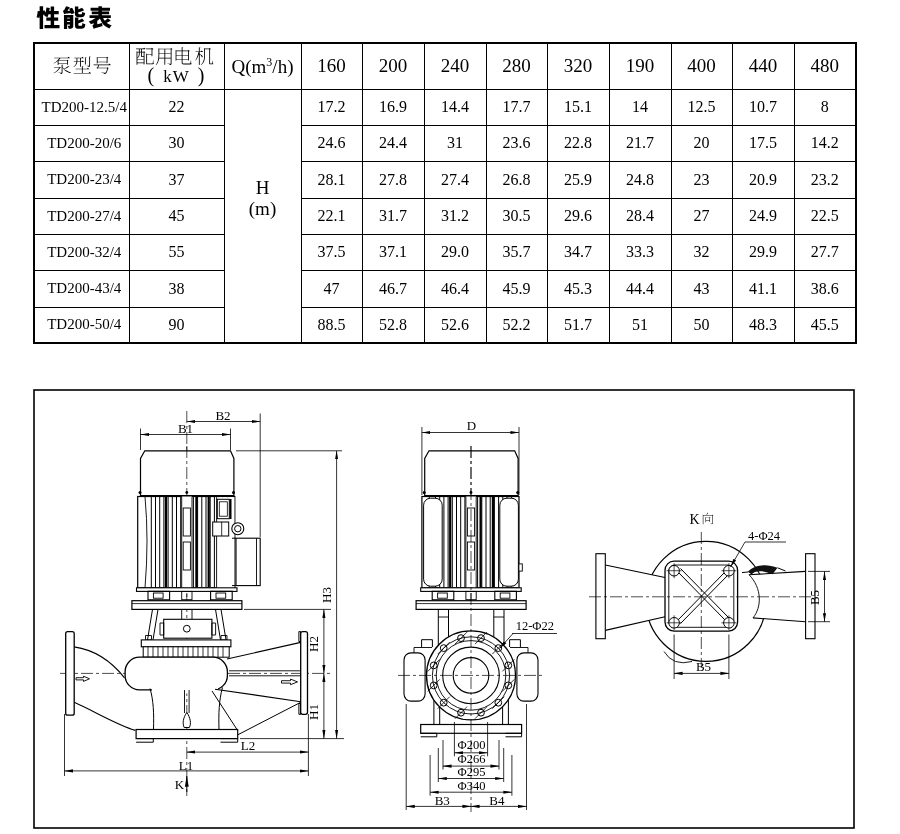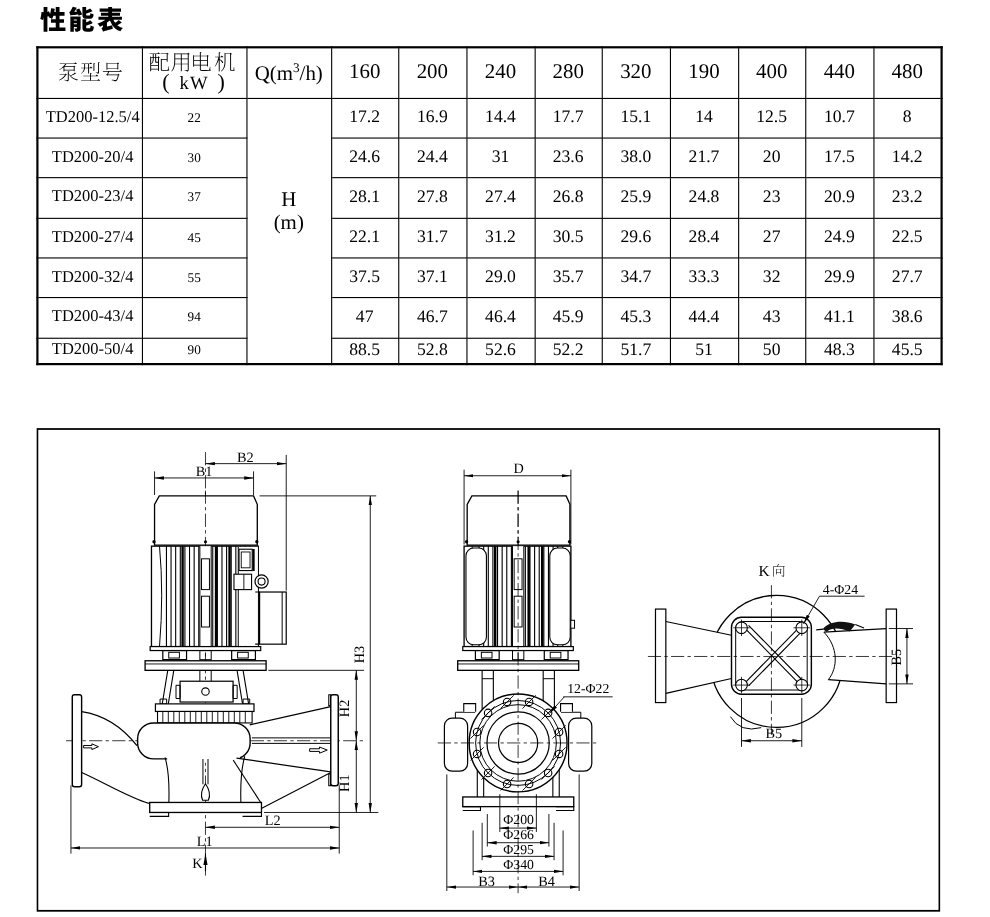--- a/index.html
+++ b/index.html
@@ -2,21 +2,21 @@
 <html><head>
 <meta charset="utf-8">
 <style>
   html,body{margin:0;padding:0;background:#ffffff;}
   body{width:900px;height:834px;position:relative;font-family:"Liberation Serif",serif;color:#000;}
   table{position:absolute;left:33px;top:42px;border-collapse:collapse;table-layout:fixed;border:2px solid #000;}
   td{border:1px solid #000;text-align:center;vertical-align:middle;padding:0;font-size:16px;}
   tr.hd td{font-size:19px;}
   td.c1{text-align:center;padding-left:5px;font-size:15px;}
   tr.hd td.c1{text-align:center;padding-left:0;font-size:17px;letter-spacing:3px;}
-  td.c2{font-size:12px;}
+  td.c2{font-size:16px;}
   tr.hd td.c2{font-size:17px;letter-spacing:1px;line-height:21px;}
   td.hm{font-size:19px;line-height:21px;padding-bottom:35px;}
   .kw{font-size:20px;}
   .kw2{font-size:17px;margin:0 8px;letter-spacing:1px;}
   tr.hd td.c2{line-height:19px;}
 </style>
 </head>
 <body>
 <svg style="position:absolute;left:0;top:0" width="130" height="35" viewBox="0 0 130 35" fill="#000">
     <path transform="translate(36.39,26.64) scale(0.023789,-0.023789)" d="M136 855H282V-95H136ZM56 661 158 647Q156 603 150.0 550.5Q144 498 135.0 448.0Q126 398 115 358L9 396Q21 430 30.0 476.0Q39 522 46.0 570.5Q53 619 56 661ZM241 646 338 687Q358 650 376.5 605.0Q395 560 402 528L298 481Q294 503 285.0 531.0Q276 559 264.5 589.5Q253 620 241 646ZM422 809 563 788Q555 713 540.0 639.5Q525 566 505.0 502.5Q485 439 460 392Q446 402 422.0 415.0Q398 428 373.5 439.5Q349 451 331 458Q356 499 374.0 555.5Q392 612 404.0 677.5Q416 743 422 809ZM477 658H937V521H436ZM600 848H745V-7H600ZM416 381H916V246H416ZM341 73H972V-65H341Z"></path>
@@ -61,27 +61,27 @@
         <td>16.9</td>
         <td>14.4</td>
         <td>17.7</td>
         <td>15.1</td>
         <td>14</td>
         <td>12.5</td>
         <td>10.7</td>
         <td>8</td>
   </tr>
   <tr style="height:36px">
-    <td class="c1">TD200-20/4</td>
+    <td class="c1">TD200-20/6</td>
         <td class="c2">30</td>
     <td>24.6</td>
         <td>24.4</td>
         <td>31</td>
         <td>23.6</td>
-        <td>38.0</td>
+        <td>22.8</td>
         <td>21.7</td>
         <td>20</td>
         <td>17.5</td>
         <td>14.2</td>
   </tr>
   <tr style="height:37px">
     <td class="c1">TD200-23/4</td>
         <td class="c2">37</td>
     <td>28.1</td>
         <td>27.8</td>
@@ -114,32 +114,32 @@
         <td>29.0</td>
         <td>35.7</td>
         <td>34.7</td>
         <td>33.3</td>
         <td>32</td>
         <td>29.9</td>
         <td>27.7</td>
   </tr>
   <tr style="height:37px">
     <td class="c1">TD200-43/4</td>
-        <td class="c2">94</td>
+        <td class="c2">38</td>
     <td>47</td>
         <td>46.7</td>
         <td>46.4</td>
         <td>45.9</td>
         <td>45.3</td>
         <td>44.4</td>
         <td>43</td>
         <td>41.1</td>
         <td>38.6</td>
   </tr>
-  <tr style="height:24px">
+  <tr style="height:36px">
     <td class="c1">TD200-50/4</td>
         <td class="c2">90</td>
     <td>88.5</td>
         <td>52.8</td>
         <td>52.6</td>
         <td>52.2</td>
         <td>51.7</td>
         <td>51</td>
         <td>50</td>
         <td>48.3</td>

